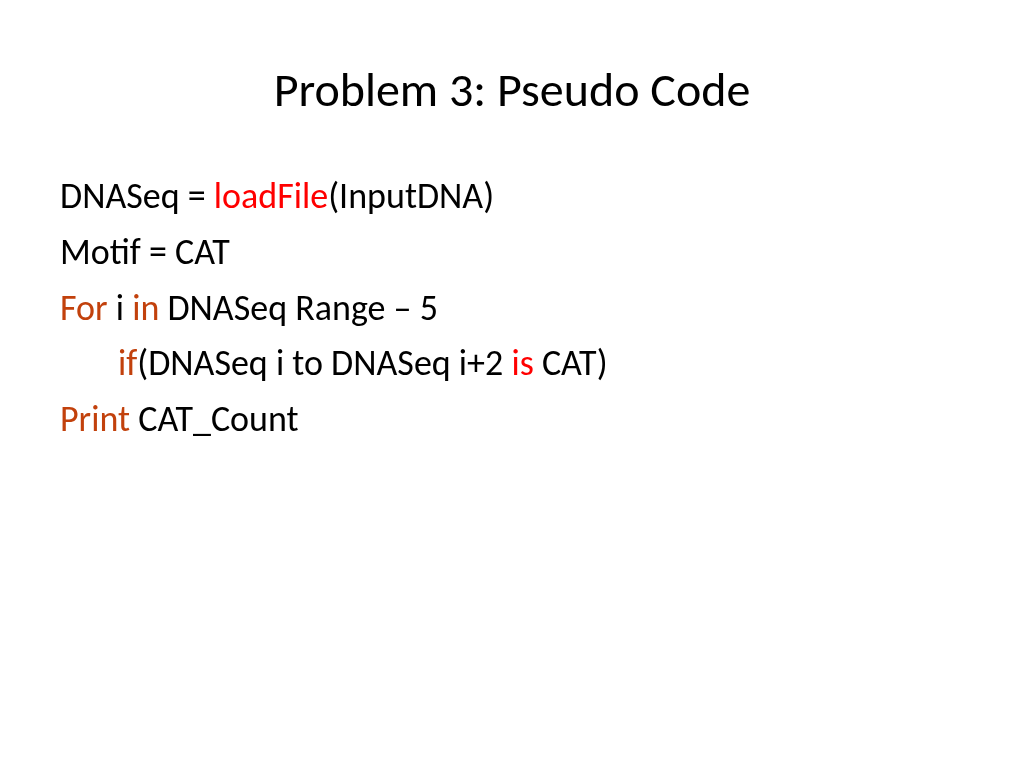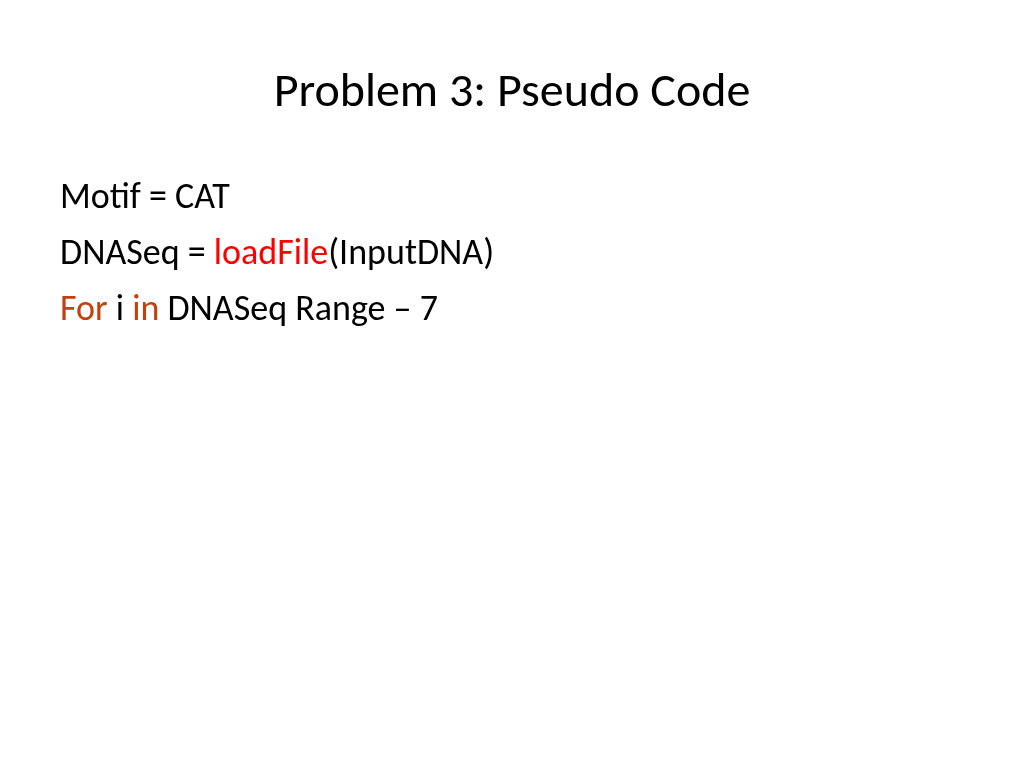--- a/index.html
+++ b/index.html
@@ -47,21 +47,27 @@
     .indent-2 {
       padding-left: 116px;
     }
   </style>
 </head>
 <body>
 
 <div class="slide">
   <h1 class="title">Problem 3: Pseudo Code</h1>
   <div class="content">
-    <span class="line">Motif = CAT</span>
     <span class="line">
       <span>DNASeq = </span><span class="kw-red">loadFile</span><span>(InputDNA)</span>
     </span>
+    <span class="line">Motif = CAT</span>
     <span class="line">
-      <span class="kw-blue">For</span><span> i </span><span class="kw-blue">in</span><span> DNASeq Range – 7</span>
+      <span class="kw-blue">For</span><span> i </span><span class="kw-blue">in</span><span> DNASeq Range – 5</span>
+    </span>
+    <span class="line indent-1">
+      <span class="kw-blue">if</span><span>(DNASeq i to DNASeq i+2 </span><span class="kw-red">is</span><span> CAT)</span>
+    </span>
+    <span class="line">
+      <span class="kw-blue">Print</span><span> CAT_Count</span>
     </span>
   </div>
 </div>
 
 </body></html>

